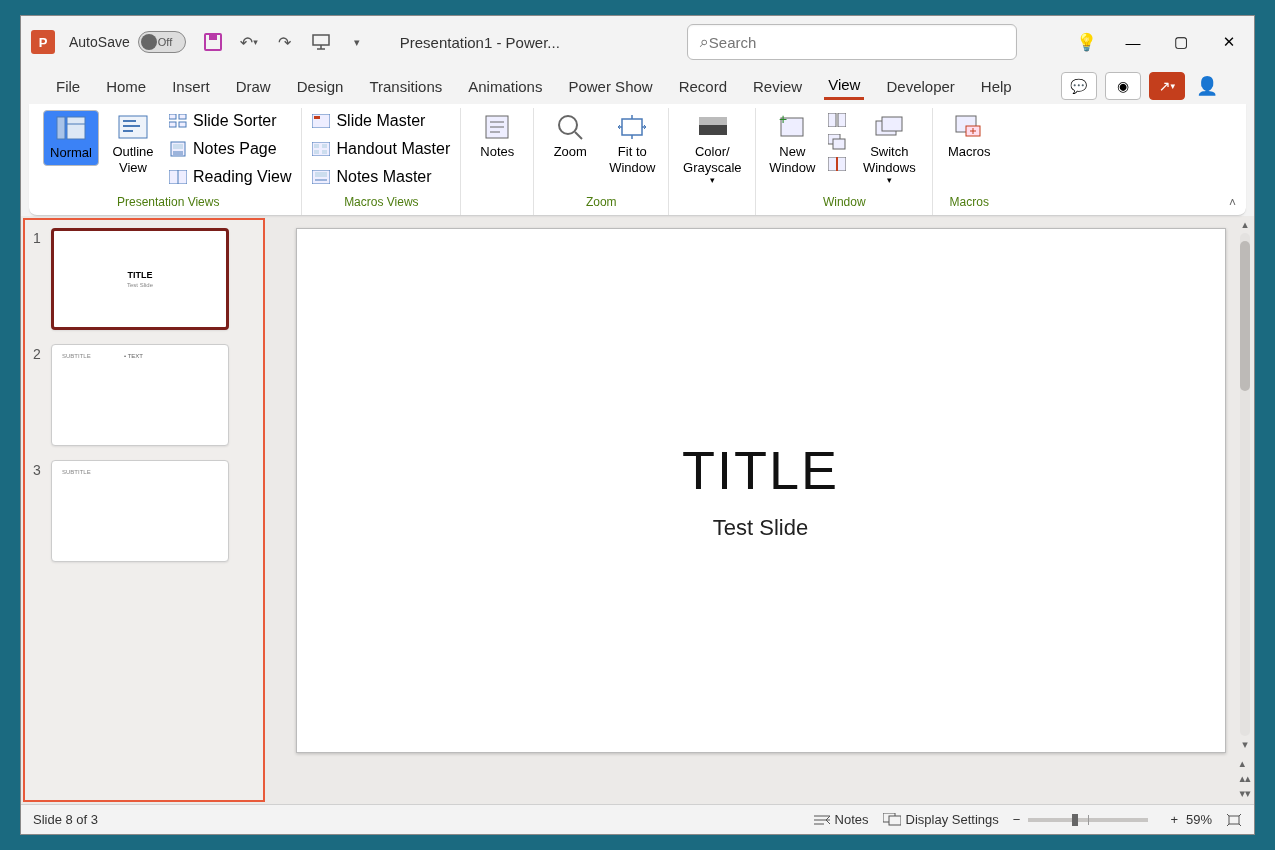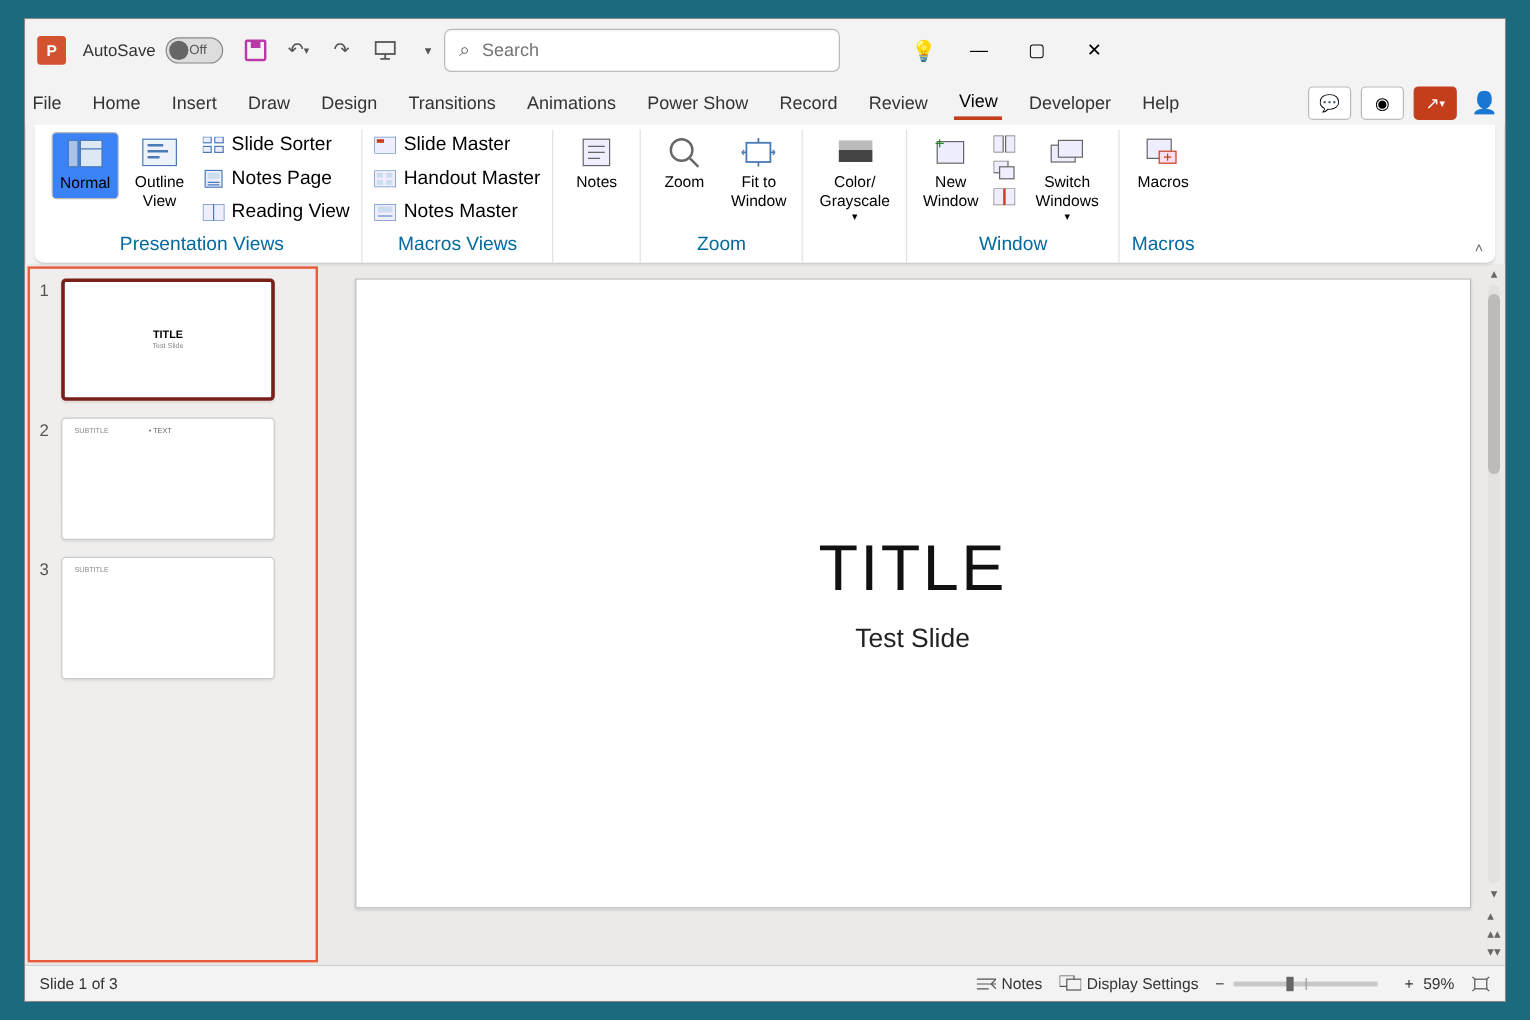--- a/index.html
+++ b/index.html
@@ -12,40 +12,40 @@
 .autosave { display: flex; align-items: center; font-size: 14px; color: #333; margin-right: 14px; }
 .toggle { width: 48px; height: 22px; border-radius: 12px; border: 1px solid #888; background: #ddd; margin-left: 8px; display: flex; align-items: center; padding: 2px; }
 .toggle .knob { width: 16px; height: 16px; background: #666; border-radius: 50%; }
 .toggle .offlbl { font-size: 11px; margin-left: 1px; color: #555; }
 .qat { display: flex; align-items: center; gap: 10px; }
 .qat-btn { width: 26px; height: 26px; display: flex; align-items: center; justify-content: center; color: #555; font-size: 16px; cursor: pointer; }
 .save-ic { width: 18px; height: 18px; border: 2px solid #b83aa8; border-radius: 2px; position: relative; }
 .save-ic::after { content: ""; position: absolute; top: 0; left: 3px; width: 8px; height: 5px; background: #b83aa8; }
 .title-text { flex: 1; text-align: left; font-size: 15px; color: #333; margin-left: 30px; }
 .searchbox { width: 330px; height: 36px; border: 1px solid #bbb; border-radius: 6px; background: #fff; display: flex; align-items: center; padding: 0 12px; box-shadow: inset 0 1px 2px rgba(0,0,0,0.05); margin-right:50px;}
-.searchbox input { border: none; outline: none; font-size: 15px; flex: 1; background: transparent; margin-left: 10px; }
+.searchbox input { border: none; outline: none; font-size: 15px; flex: 1; background: transparent; }
 .search-ic { color: #666; font-size: 16px; }
 .win-controls { display: flex; align-items: center; gap: 18px; margin-left: 20px; }
 .win-ctrl { width: 30px; height: 30px; display: flex; align-items: center; justify-content: center; font-size: 15px; cursor: pointer; }
 
 
-.tabs { height: 36px; display: flex; align-items: center; padding: 0 2px; gap: 18px; background: #f3f3f3; }
+.tabs { height: 36px; display: flex; align-items: center; padding: 0 31px; gap: 18px; background: #f3f3f3; }
 .tab { font-size: 15px; color: #333; padding: 4px 4px; cursor: pointer; }
 .tab.active { color: #000; border-bottom: 3px solid #c43e1c; font-weight: 500; }
 .tab-right { margin-left: auto; display: flex; gap: 8px; align-items: center; }
 .tab-btn { width: 36px; height: 28px; border: 1px solid #bbb; border-radius: 4px; background: #fff; display: flex; align-items: center; justify-content: center; font-size: 14px; cursor: pointer;}
 .share-btn { background: #c43e1c; border-color: #c43e1c; color: #fff; }
 .bulb { font-size: 17px; color: #666; margin-left:10px;}
 
 
 .ribbon { background: #fff; border-bottom: 1px solid #d0d0d0; display: flex; padding: 4px 6px 0; border-radius: 0 0 8px 8px; margin: 0 8px; box-shadow: 0 1px 2px rgba(0,0,0,0.06); }
 .group { display: flex; flex-direction: column; align-items: center; padding: 2px 8px 2px; border-right: 1px solid #e2e2e2; }
 .group:last-child { border-right: none; justify-content: center; }
 .group-body { display: flex; gap: 6px; align-items: flex-start; padding-bottom: 2px; flex:1;}
-.group-label { font-size: 16px; color: #0369a1; padding: 3px 0 4px; }
+.group-label { font-size: 12px; color: #4d7c0f; padding: 3px 0 4px; }
 .big-btn { display: flex; flex-direction: column; align-items: center; width: 56px; padding: 4px 2px; cursor: pointer; font-size: 13px; line-height: 1.2; text-align: center; border-radius: 4px; }
 .big-btn.selected { background: #3b82f6; border: 1px solid #bbb; }
 .big-ic { width: 30px; height: 26px; margin-bottom: 4px; display: flex; align-items: center; justify-content: center; }
 .small-list { display: flex; flex-direction: column; gap: 6px; }
 .small-btn { display: flex; align-items: center; gap: 6px; font-size: 16px; cursor: pointer; padding: 2px; }
 .small-ic { width: 18px; height: 16px; display: inline-flex; align-items: center; justify-content: center; }
 .chk-row { display: flex; align-items: center; gap: 6px; font-size: 13.5px; padding: 2px; }
 .chk { width: 14px; height: 14px; border: 1px solid #888; background: #fff; }
 .launcher { position:absolute; right:4px; bottom:4px; font-size:10px; color:#888; cursor:pointer;}
 .group{position:relative;}
@@ -106,20 +106,21 @@
       <div class="qat-btn">↷</div>
       <div class="qat-btn">
         <svg width="18" height="16">
             <rect x="1" y="1" width="16" height="10" fill="none" stroke="#555" stroke-width="1.5"></rect>
             <line x1="9" y1="11" x2="9" y2="15" stroke="#555" stroke-width="1.5"></line>
             <line x1="5" y1="15" x2="13" y2="15" stroke="#555" stroke-width="1.5"></line>
           </svg>
       </div>
       <div class="qat-btn" style="font-size:11px;">▾</div>
     </div>
+    <div class="title-text">Presentation1 - Power...</div>
     <div class="searchbox">
       <span class="search-ic">⌕</span>
       <input placeholder="Search" style="">
     </div>
     <span class="bulb">💡</span>
     <div class="win-controls">
       <div class="win-ctrl">—</div>
       <div class="win-ctrl">▢</div>
       <div class="win-ctrl">✕</div>
     </div>
@@ -417,21 +418,21 @@
         <div class="nav-arrows">
           <span>▴</span>
           <span>▴▴</span>
           <span>▾▾</span>
         </div>
       </div>
     </div>
   </div>
 
   <div class="statusbar">
-    <span>Slide 1 of 3</span>
+    <span>Slide 8 of 3</span>
     <div class="spacer"></div>
     <div class="status-item">
       <svg width="16" height="12">
           <line x1="0" y1="2" x2="16" y2="2" stroke="#555"></line>
           <line x1="0" y1="6" x2="16" y2="6" stroke="#555"></line>
           <line x1="0" y1="10" x2="10" y2="10" stroke="#555"></line>
           <path d="M12 6 L16 2 M12 6 L16 10" stroke="#555" fill="none"></path>
         </svg>
       <span>Notes</span>
     </div>

